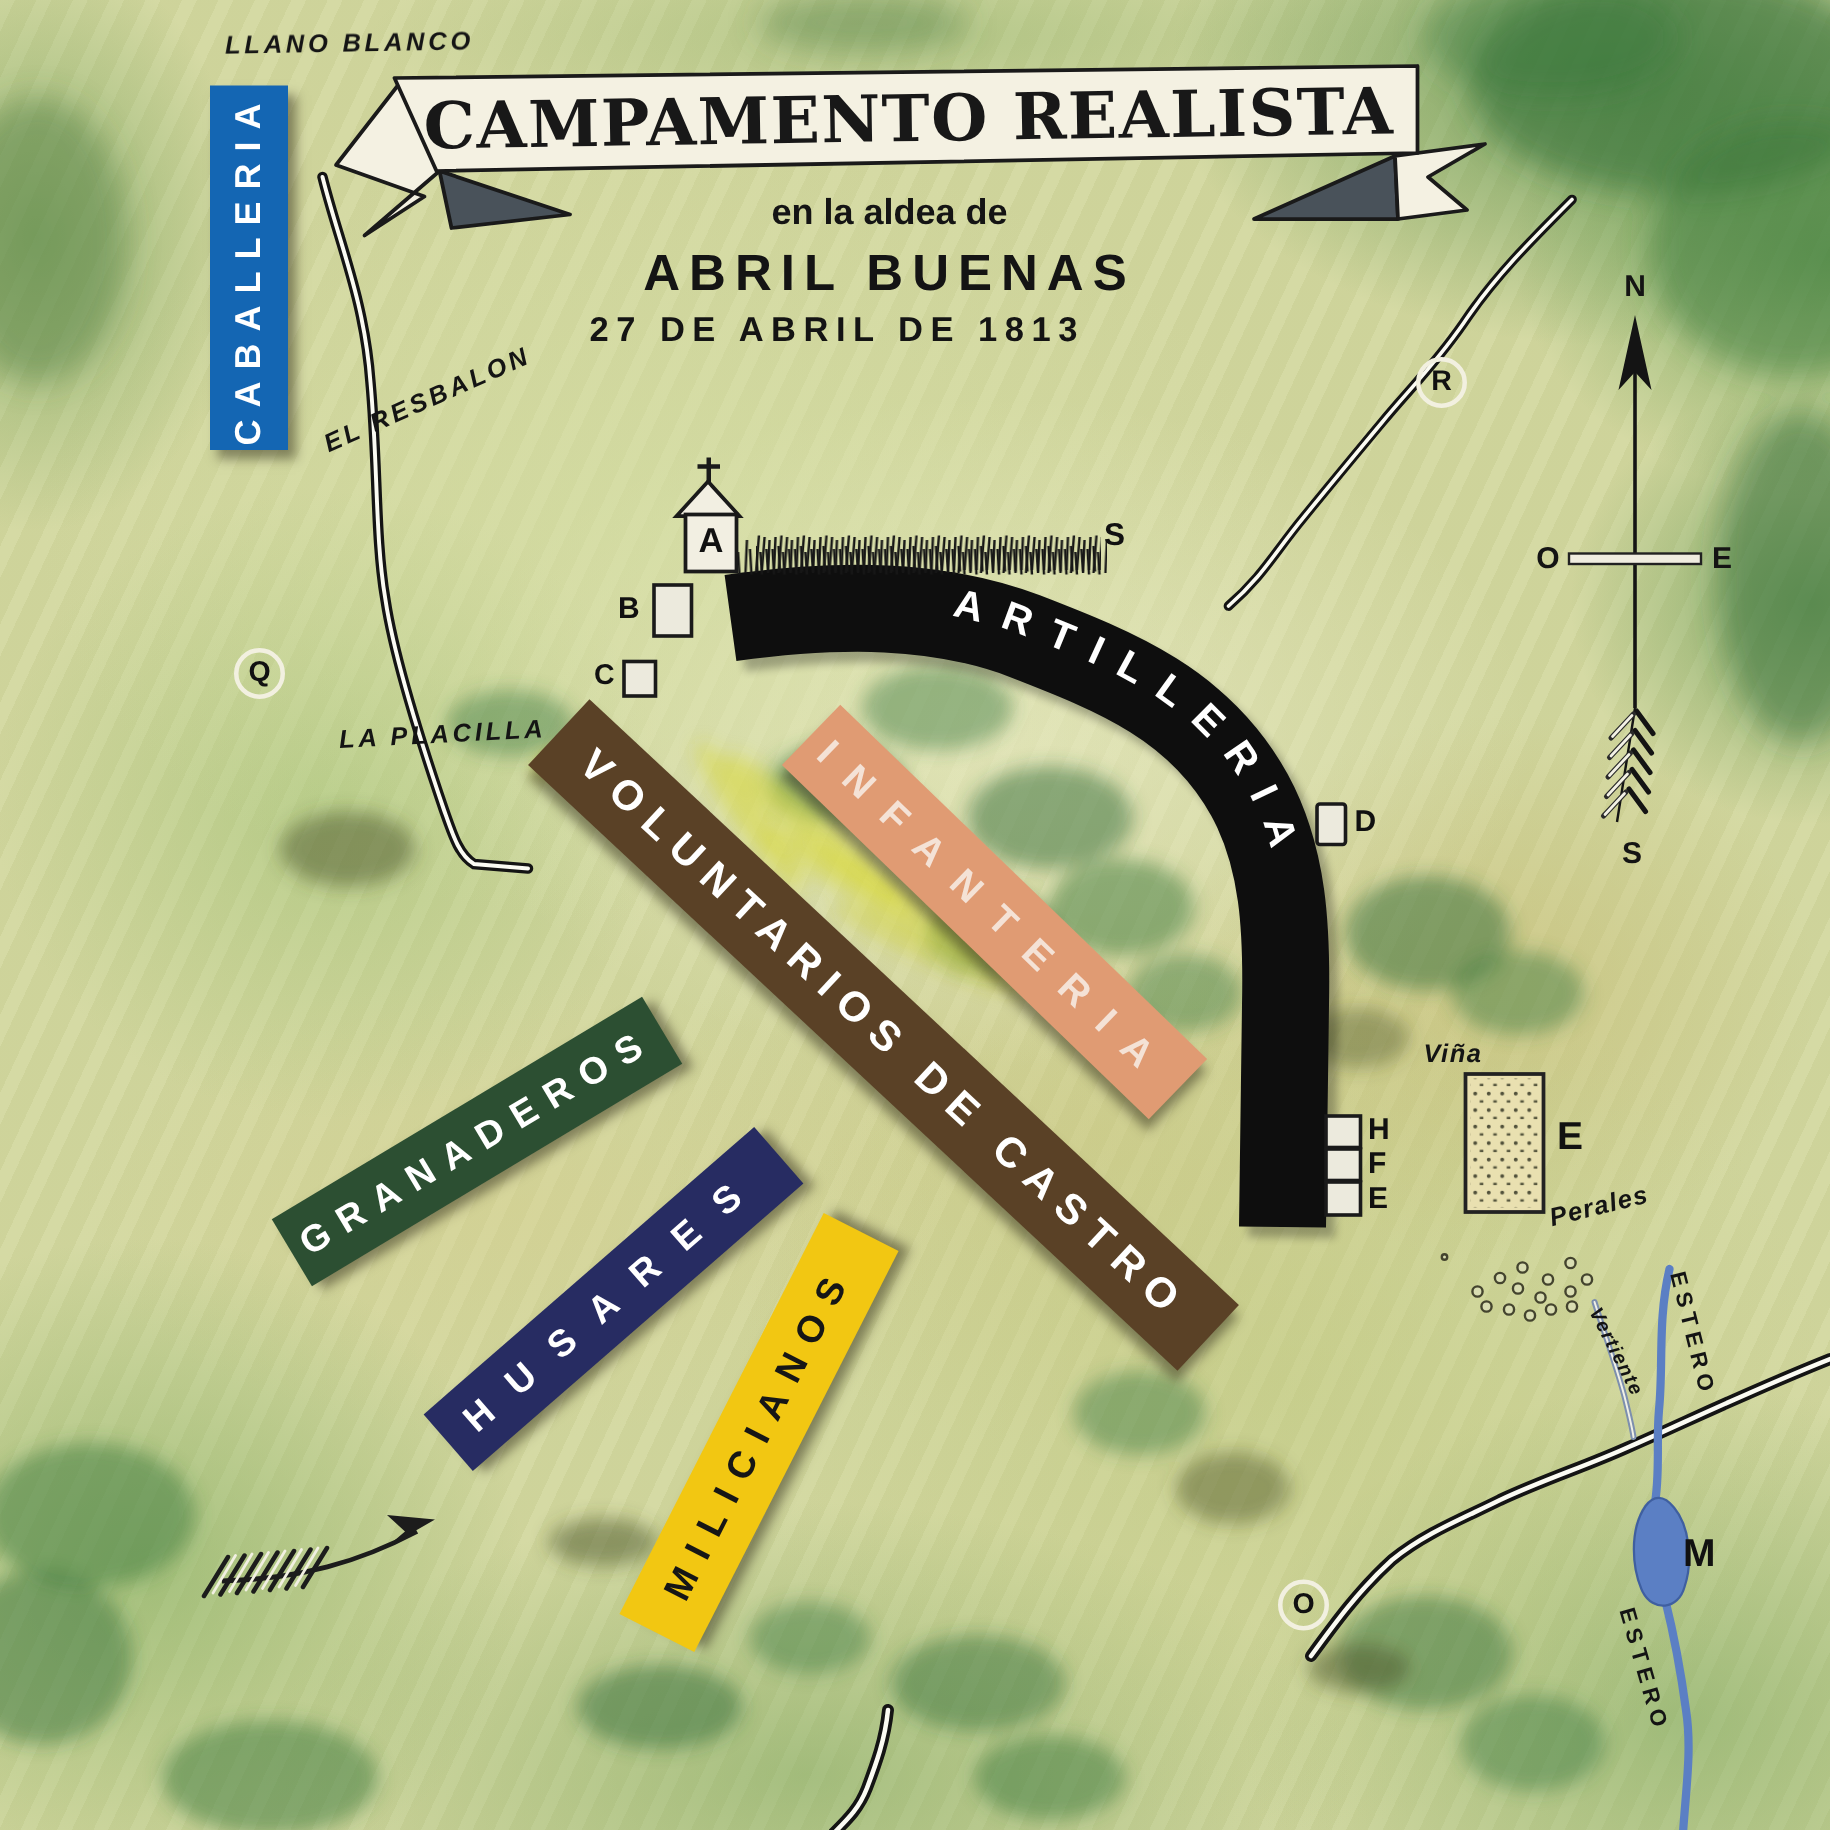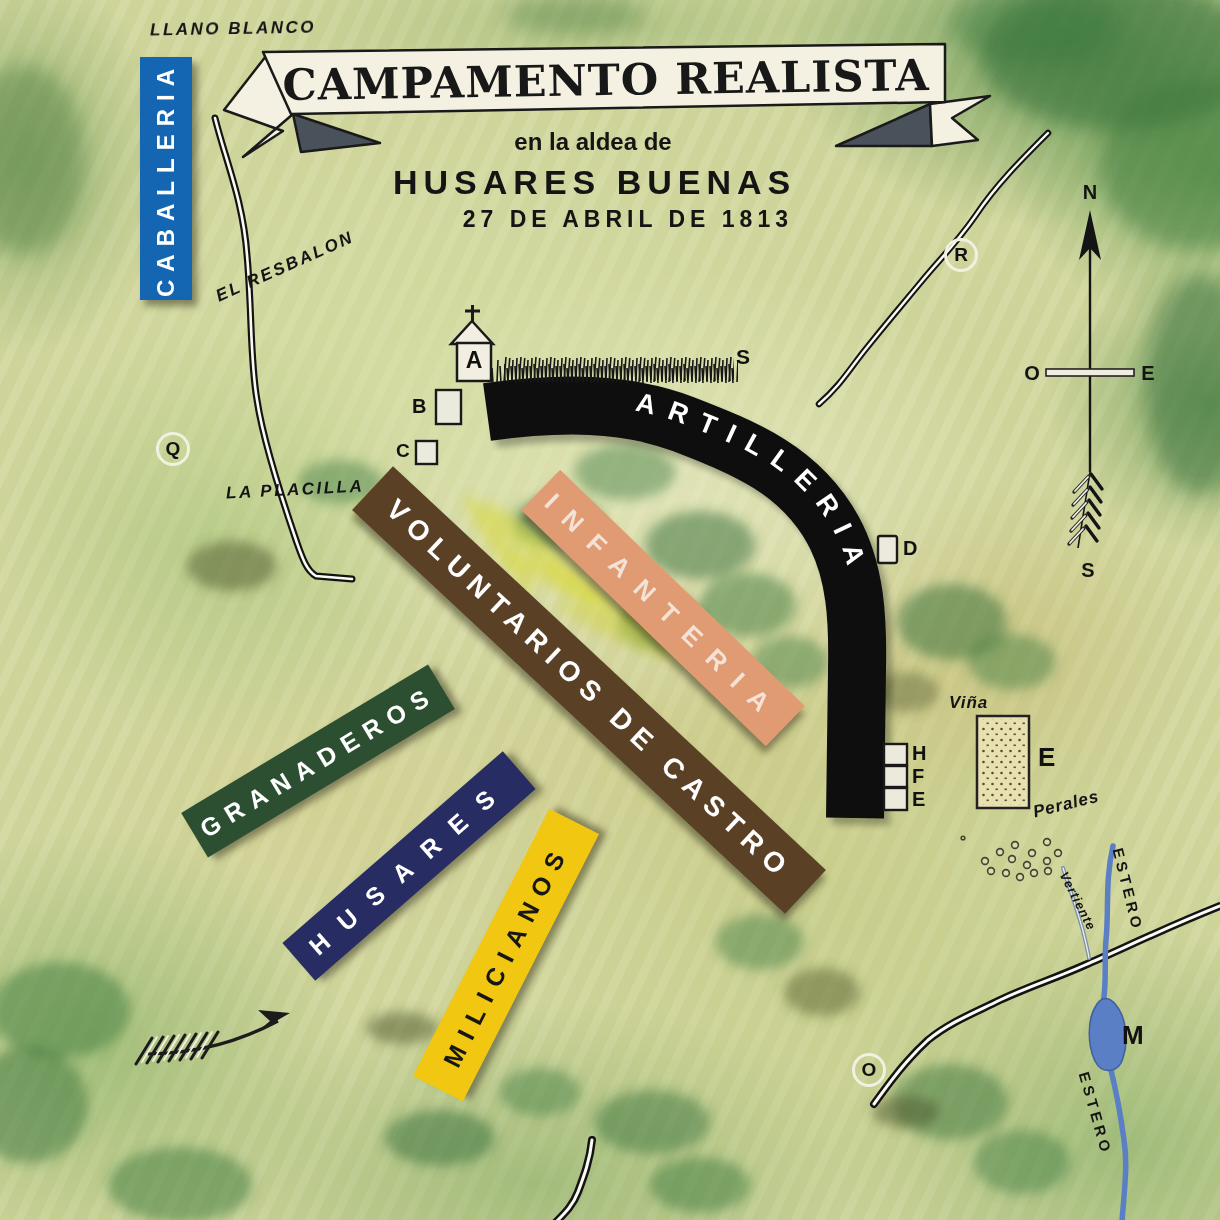--- a/index.html
+++ b/index.html
@@ -61,21 +61,21 @@
 
   
   #banner-title{
     left:272px;top:50px;width:668px;height:60px;line-height:60px;text-align:center;
     transform:rotate(-0.9deg);
     font-family:"DejaVu Serif","Liberation Serif",serif;font-weight:bold;
     font-size:43px;color:#181818;letter-spacing:1px;
   }
   #subtitle1{left:393px;top:128px;width:400px;text-align:center;font-size:24px;}
   #subtitle2{left:393px;top:163px;width:400px;text-align:center;font-size:34px;letter-spacing:6px;}
-  #subtitle3{left:393px;top:206px;width:400px;text-align:right;font-size:23px;letter-spacing:5px;}
+  #subtitle3{left:393px;top:206px;width:400px;text-align:left;font-size:23px;letter-spacing:5px;}
 </style>
 </head>
 <body>
 
 <div id="stage">
 
   <svg width="1220" height="1220" viewBox="0 0 1220 1220">
     <defs>
       <filter id="blur6" x="-50%" y="-50%" width="200%" height="200%">
           <feGaussianBlur stdDeviation="6"></feGaussianBlur>
@@ -290,21 +290,21 @@
   </div>
   <div class="band" id="band-husares">
     <span>HUSARES</span>
   </div>
   <div class="band" id="band-milicianos">
     <span>MILICIANOS</span>
   </div>
 
   <div class="maplabel" id="banner-title">CAMPAMENTO REALISTA</div>
   <div class="maplabel" id="subtitle1">en la aldea de</div>
-  <div class="maplabel" id="subtitle2">HUSARES BUENAS</div>
+  <div class="maplabel" id="subtitle2">ABRIL BUENAS</div>
   <div class="maplabel" id="subtitle3">27 DE ABRIL DE 1813</div>
 
   <div class="maplabel italic ls2" style="left:150px;top:19px;font-size:17px;transform:rotate(-1deg);">LLANO BLANCO</div>
   <div class="maplabel italic ls2" style="left:213px;top:288px;font-size:17px;transform:rotate(-24deg);transform-origin:left top;">EL RESBALON</div>
   <div class="maplabel italic ls2" style="left:226px;top:480px;font-size:17px;transform:rotate(-3deg);">LA PLACILLA</div>
   <div class="maplabel italic" style="left:949px;top:693px;font-size:17px;letter-spacing:1px;">Viña</div>
   <div class="maplabel italic" style="left:1031px;top:803px;font-size:17px;letter-spacing:1px;transform:rotate(-14deg);transform-origin:left top;">Perales</div>
   <div class="maplabel italic" style="left:1070px;top:869px;font-size:13px;letter-spacing:1px;transform:rotate(63deg);transform-origin:left top;">Vertiente</div>
   <div class="maplabel" style="left:1126px;top:846px;font-size:15px;letter-spacing:4px;transform:rotate(76deg);transform-origin:left top;">ESTERO</div>
   <div class="maplabel" style="left:1092px;top:1070px;font-size:15px;letter-spacing:4px;transform:rotate(74deg);transform-origin:left top;">ESTERO</div>

